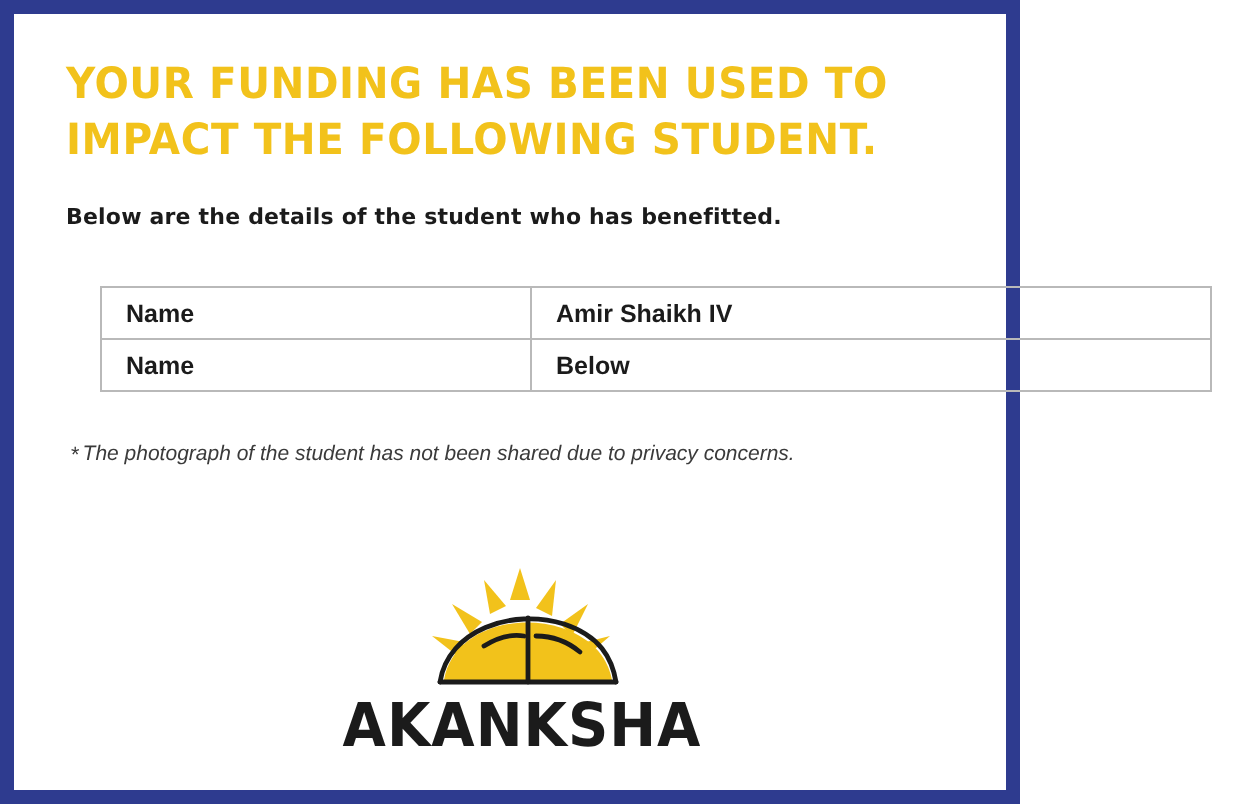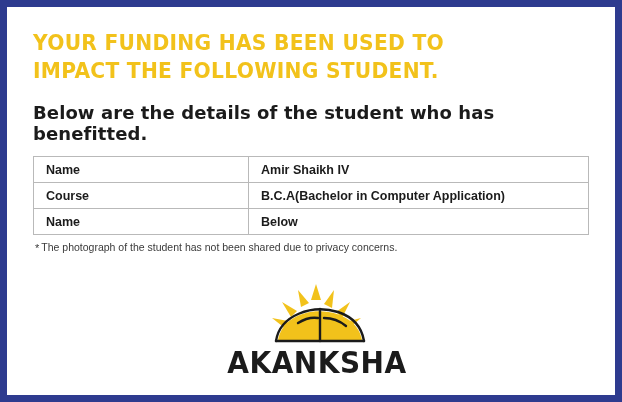--- a/index.html
+++ b/index.html
@@ -8,21 +8,21 @@
   }
   body {
     width: 622px;
     height: 402px;
     font-family: "Liberation Sans", sans-serif;
     background: #ffffff;
   }
   .card {
     position: relative;
     box-sizing: border-box;
-    width: 622px;
+    width: 510px;
     height: 402px;
     border: 7px solid #2e3b8f;
     background: #ffffff;
     padding: 22px 26px 0 26px;
   }
   .headline {
     color: #f2c21b;
     font-family: "DejaVu Sans", sans-serif;
     font-weight: bold;
     font-size: 21.5px;
@@ -31,50 +31,52 @@
     text-transform: uppercase;
     max-width: 480px;
     margin: 0 0 18px 0;
     transform: scaleX(0.94);
     transform-origin: left top;
   }
   .subhead {
     color: #1b1b1b;
     font-family: "DejaVu Sans", sans-serif;
     font-weight: bold;
-    font-size: 18px;
+    font-size: 11px;
     letter-spacing: 0.1px;
-    margin: 0 0 12px 0;
+    margin: 0 0 28px 0;
   }
   table.details {
     border-collapse: collapse;
     width: 556px;
     table-layout: fixed;
     font-size: 12.5px;
     color: #1b1b1b;
+    margin-left: 17px;
   }
   table.details td {
     border: 1px solid #b9b9b9;
     height: 25px;
     padding: 0 0 0 12px;
     vertical-align: middle;
     white-space: nowrap;
     overflow: hidden;
   }
   table.details td.label {
     width: 202px;
     font-weight: bold;
   }
   table.details td.value {
     font-weight: bold;
   }
   .footnote {
-    margin: 6px 0 0 2px;
+    margin: 25px 0 0 2px;
     font-size: 10.5px;
     color: #3a3a3a;
+    font-style: italic;
   }
   .footnote .star {
     font-size: 11px;
     vertical-align: -1px;
     margin-right: 2px;
   }
   .logo-wrap {
     position: absolute;
     left: 0;
     right: 0;
@@ -116,24 +118,20 @@
 
   <h2 class="subhead">Below are the details of the student who has benefitted.</h2>
 
   <table class="details">
     <tbody>
       <tr>
         <td class="label">Name</td>
         <td class="value">Amir Shaikh IV</td>
       </tr>
       <tr>
-        <td class="label">Course</td>
-        <td class="value">B.C.A(Bachelor in Computer Application)</td>
-      </tr>
-      <tr>
         <td class="label">Name</td>
         <td class="value">Below</td>
       </tr>
     </tbody>
   </table>
 
   <p class="footnote">
     <span class="star">*</span><span>The photograph of the student has not been shared due to privacy concerns.</span>
   </p>
 

